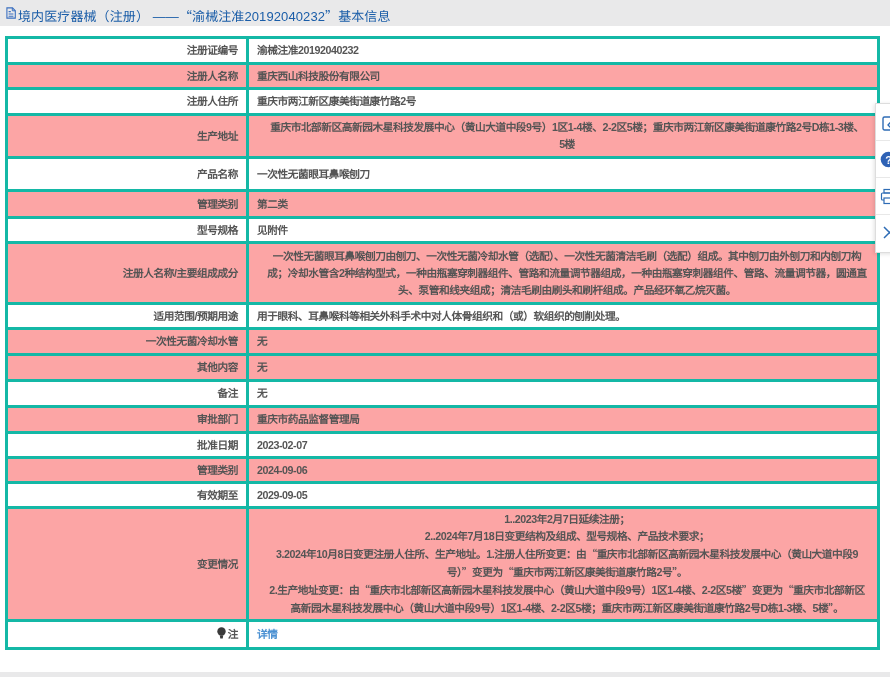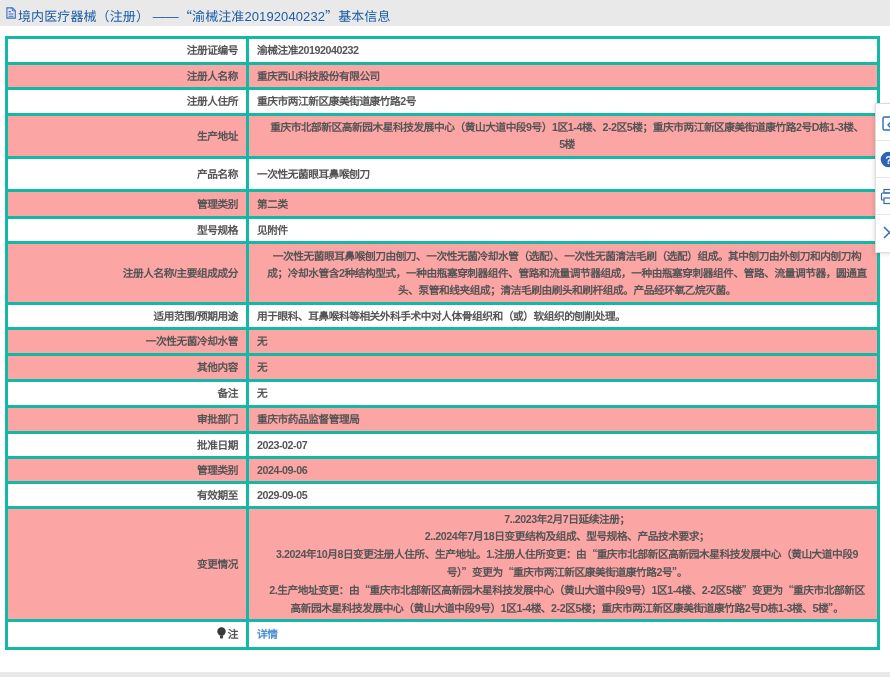--- a/index.html
+++ b/index.html
@@ -100,21 +100,21 @@
         <td class="l">管理类别</td>
         <td class="v">2024-09-06</td>
       </tr>
 <tr style="height:25px">
         <td class="l">有效期至</td>
         <td class="v">2029-09-05</td>
       </tr>
 <tr class="g" style="height:113px">
         <td class="l">变更情况</td>
         <td class="v">
-          <div class="ln">7..2023年2月7日延续注册；</div>
+          <div class="ln">1..2023年2月7日延续注册；</div>
           <div class="ln">2..2024年7月18日变更结构及组成、型号规格、产品技术要求；</div>
           <div class="ln">3.2024年10月8日变更注册人住所、生产地址。1.注册人住所变更：由<span class="cq">“</span>重庆市北部新区高新园木星科技发展中心（黄山大道中段9</div>
           <div class="ln">号）<span class="cq">”</span>变更为<span class="cq">“</span>重庆市两江新区康美街道康竹路2号<span class="cq">”</span>。</div>
           <div class="ln">2.生产地址变更：由<span class="cq">“</span>重庆市北部新区高新园木星科技发展中心（黄山大道中段9号）1区1-4楼、2-2区5楼<span class="cq">”</span>变更为<span class="cq">“</span>重庆市北部新区</div>
           <div class="ln">高新园木星科技发展中心（黄山大道中段9号）1区1-4楼、2-2区5楼；重庆市两江新区康美街道康竹路2号D栋1-3楼、5楼<span class="cq">”</span>。</div>
         </td>
       </tr>
 <tr style="height:28px">
         <td class="l"><svg width="9" height="13" viewBox="0 0 9 13" style="vertical-align:-2px;margin-right:2px;">
             <circle cx="4.5" cy="4.5" r="4.2" fill="#3a3a3a"></circle>

